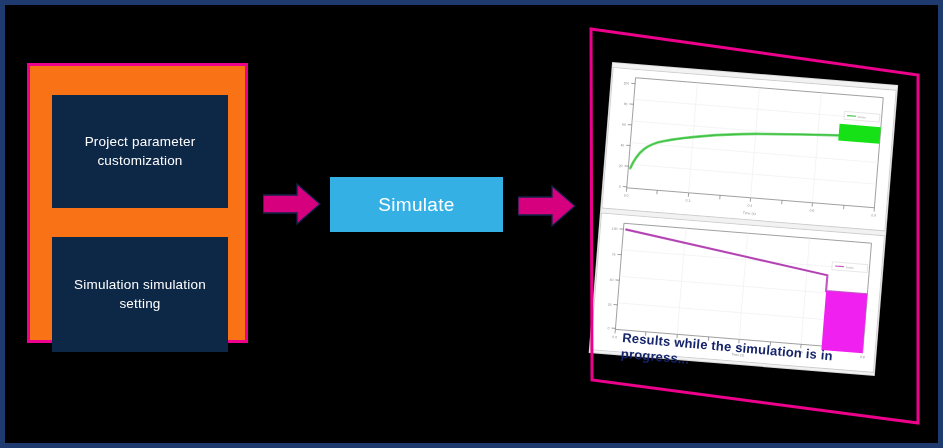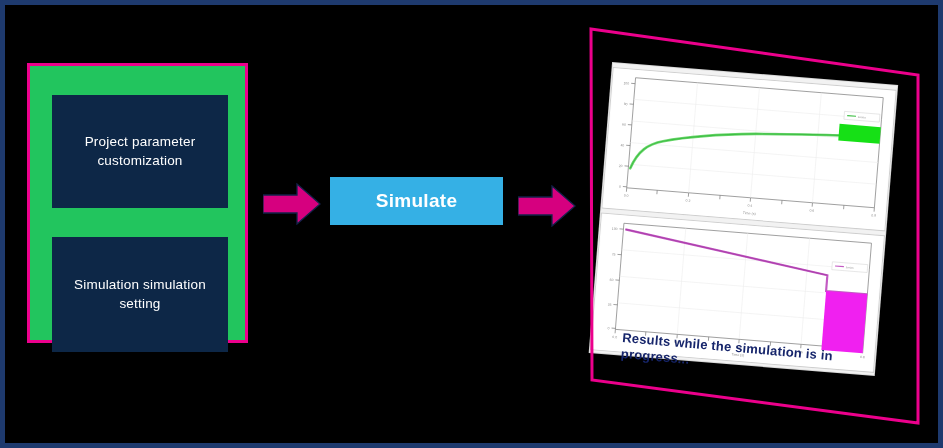--- a/index.html
+++ b/index.html
@@ -27,21 +27,21 @@
 
   
   #input-group {
     position: absolute;
     left: 22px;
     top: 58px;
     width: 221px;
     height: 280px;
     box-sizing: border-box;
     border: 3px solid #ec008c;
-    background: #22c55e;
+    background: #f97316;
   }
   .param-box {
     position: absolute;
     left: 22px;
     width: 176px;
     box-sizing: border-box;
     background: #0d2747;
     color: #ffffff;
     display: flex;
     align-items: center;
@@ -64,25 +64,25 @@
   .arrow svg { display: block; width: 100%; height: 100%; }
   #arrow-1 { left: 258px; top: 178px; }
   #arrow-2 { left: 513px; top: 180px; }
 
   
   #simulate-button {
     position: absolute;
     left: 325px;
     top: 172px;
     width: 173px;
-    height: 48px;
+    height: 55px;
     background: #35b0e5;
     color: #ffffff;
     font-size: 19px;
-    font-weight: bold;
+    font-weight: normal;
     display: flex;
     align-items: center;
     justify-content: center;
     letter-spacing: 0.3px;
     box-sizing: border-box;
   }
 
   
   #results-frame {
     position: absolute;

